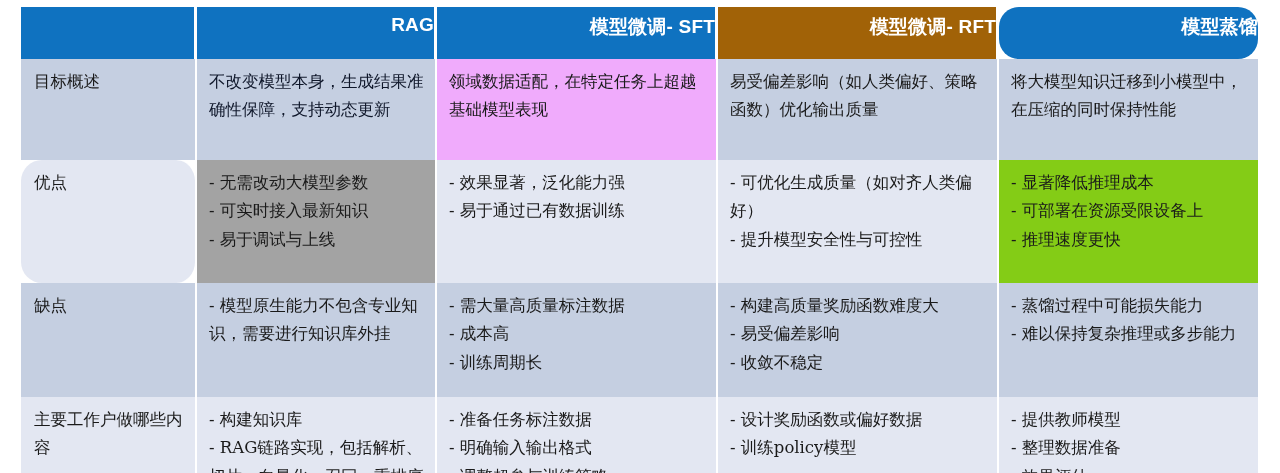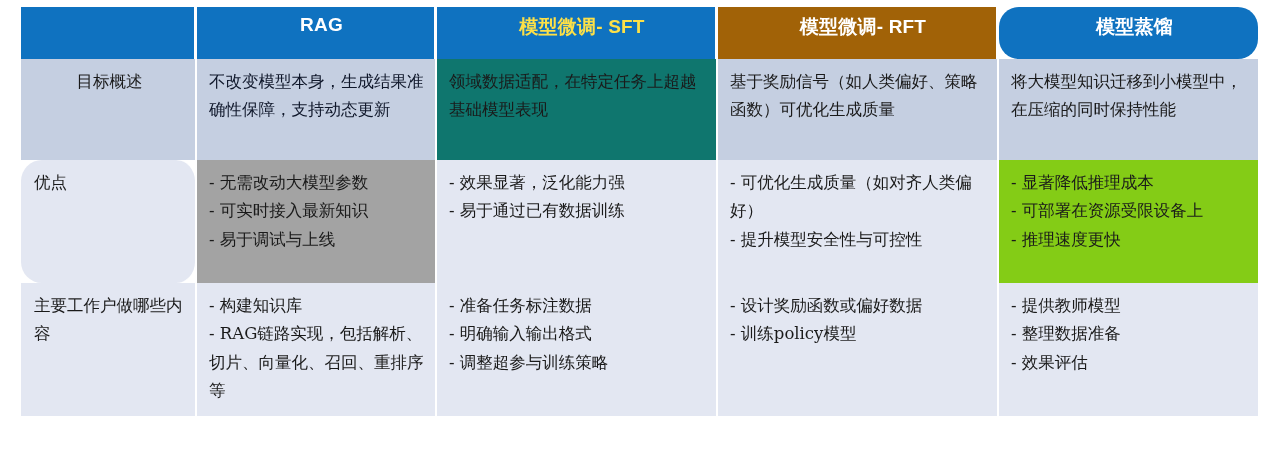--- a/index.html
+++ b/index.html
@@ -34,21 +34,21 @@
   col.c2 { width: 281px; }
   col.c3 { width: 281px; }
   col.c4 { width: 259px; }
 
   
   thead th {
     background: #0f72c0;
     color: #ffffff;
     font-size: 19px;
     font-weight: bold;
-    text-align: center;
+    text-align: right;
     vertical-align: top;
     height: 45px;
     padding: 7px 0 0 12px;
     border-right: 3px solid #ffffff;
     letter-spacing: 0.2px;
     white-space: nowrap;
   }
   thead th.col-label {
     padding-left: 0;
   }
@@ -98,45 +98,57 @@
       <col class="c0">
         <col class="c1">
         <col class="c2">
         <col class="c3">
         <col class="c4">
     </colgroup>
     <thead>
       <tr>
         <th class="col-label" style="background: rgb(15, 114, 192); color: rgb(255, 255, 255); border-right-color: rgb(255, 255, 255);"></th>
         <th style="background: rgb(15, 114, 192); color: rgb(255, 255, 255); border-right-color: rgb(255, 255, 255);">RAG</th>
-        <th style="background: rgb(15, 114, 192); color: #fde047; border-right-color: rgb(255, 255, 255);">模型微调- SFT</th>
+        <th style="background: rgb(15, 114, 192); color: #ffffff; border-right-color: rgb(255, 255, 255);">模型微调- SFT</th>
         <th style="background: #a16207; color: rgb(255, 255, 255); border-right-color: rgb(255, 255, 255);">模型微调- RFT</th>
         <th style="background: rgb(15, 114, 192); color: rgb(255, 255, 255); border-right-color: rgb(255, 255, 255); border-radius: 20px;">模型蒸馏</th>
       </tr>
     </thead>
     <tbody>
       <tr class="row-dark r0">
-        <td class="rowhead" style="background: rgb(197, 207, 225); color: rgb(26, 26, 26); border-right-color: rgb(255, 255, 255); white-space: pre-wrap; text-align: center;">目标概述</td>
+        <td class="rowhead" style="background: rgb(197, 207, 225); color: rgb(26, 26, 26); border-right-color: rgb(255, 255, 255); white-space: pre-wrap;">目标概述</td>
         <td style="background: rgb(197, 207, 225); color: #0f172a; border-right-color: rgb(255, 255, 255); white-space: pre-wrap;">不改变模型本身，生成结果准确性保障，支持动态更新</td>
-        <td style="background: #0f766e; color: rgb(26, 26, 26); border-right-color: rgb(255, 255, 255); white-space: pre-wrap;">领域数据适配，在特定任务上超越基础模型表现</td>
-        <td style="background: rgb(197, 207, 225); color: rgb(26, 26, 26); border-right-color: rgb(255, 255, 255); white-space: pre-wrap;">基于奖励信号（如人类偏好、策略函数）可优化生成质量</td>
+        <td style="background: #f0abfc; color: rgb(26, 26, 26); border-right-color: rgb(255, 255, 255); white-space: pre-wrap;">领域数据适配，在特定任务上超越基础模型表现</td>
+        <td style="background: rgb(197, 207, 225); color: rgb(26, 26, 26); border-right-color: rgb(255, 255, 255); white-space: pre-wrap;">易受偏差影响（如人类偏好、策略函数）优化输出质量</td>
         <td style="background: rgb(197, 207, 225); color: rgb(26, 26, 26); border-right-color: rgb(255, 255, 255); white-space: pre-wrap;">将大模型知识迁移到小模型中，在压缩的同时保持性能</td>
       </tr>
       <tr class="row-light r1">
         <td class="rowhead" style="background: rgb(227, 231, 242); color: rgb(26, 26, 26); border-right-color: rgb(255, 255, 255); white-space: pre-wrap; border-radius: 21px;">优点</td>
         <td style="background: #a3a3a3; color: rgb(26, 26, 26); border-right-color: rgb(255, 255, 255); white-space: pre-wrap;">- 无需改动大模型参数
 - 可实时接入最新知识
 - 易于调试与上线</td>
         <td style="background: rgb(227, 231, 242); color: rgb(26, 26, 26); border-right-color: rgb(255, 255, 255); white-space: pre-wrap;">- 效果显著，泛化能力强
 - 易于通过已有数据训练</td>
         <td style="background: rgb(227, 231, 242); color: rgb(26, 26, 26); border-right-color: rgb(255, 255, 255); white-space: pre-wrap; margin-left: 48px;">- 可优化生成质量（如对齐人类偏好）
 - 提升模型安全性与可控性</td>
         <td style="background: #84cc16; color: rgb(26, 26, 26); border-right-color: rgb(255, 255, 255); white-space: pre-wrap;">- 显著降低推理成本
 - 可部署在资源受限设备上
 - 推理速度更快</td>
+      </tr>
+      <tr class="row-dark r2">
+        <td class="rowhead" style="background: rgb(197, 207, 225); color: rgb(26, 26, 26); border-right-color: rgb(255, 255, 255); white-space: pre-wrap;">缺点</td>
+        <td style="background: rgb(197, 207, 225); color: rgb(26, 26, 26); border-right-color: rgb(255, 255, 255); white-space: pre-wrap;">- 模型原生能力不包含专业知识，需要进行知识库外挂</td>
+        <td style="background: rgb(197, 207, 225); color: rgb(26, 26, 26); border-right-color: rgb(255, 255, 255); white-space: pre-wrap;">- 需大量高质量标注数据
+- 成本高
+- 训练周期长</td>
+        <td style="background: rgb(197, 207, 225); color: rgb(26, 26, 26); border-right-color: rgb(255, 255, 255); white-space: pre-wrap;">- 构建高质量奖励函数难度大
+- 易受偏差影响
+- 收敛不稳定</td>
+        <td style="background: rgb(197, 207, 225); color: rgb(26, 26, 26); border-right-color: rgb(255, 255, 255); white-space: pre-wrap;">- 蒸馏过程中可能损失能力
+- 难以保持复杂推理或多步能力</td>
       </tr>
       <tr class="row-light r3">
         <td class="rowhead" style="background: rgb(227, 231, 242); color: rgb(26, 26, 26); border-right-color: rgb(255, 255, 255); white-space: pre-wrap;">主要工作户做哪些内容</td>
         <td style="background: rgb(227, 231, 242); color: rgb(26, 26, 26); border-right-color: rgb(255, 255, 255); white-space: pre-wrap;">- 构建知识库
 - RAG链路实现，包括解析、切片、向量化、召回、重排序等</td>
         <td style="background: rgb(227, 231, 242); color: rgb(26, 26, 26); border-right-color: rgb(255, 255, 255); white-space: pre-wrap;">- 准备任务标注数据
 - 明确输入输出格式
 - 调整超参与训练策略</td>
         <td style="background: rgb(227, 231, 242); color: rgb(26, 26, 26); border-right-color: rgb(255, 255, 255); white-space: pre-wrap;">- 设计奖励函数或偏好数据
 - 训练policy模型</td>

